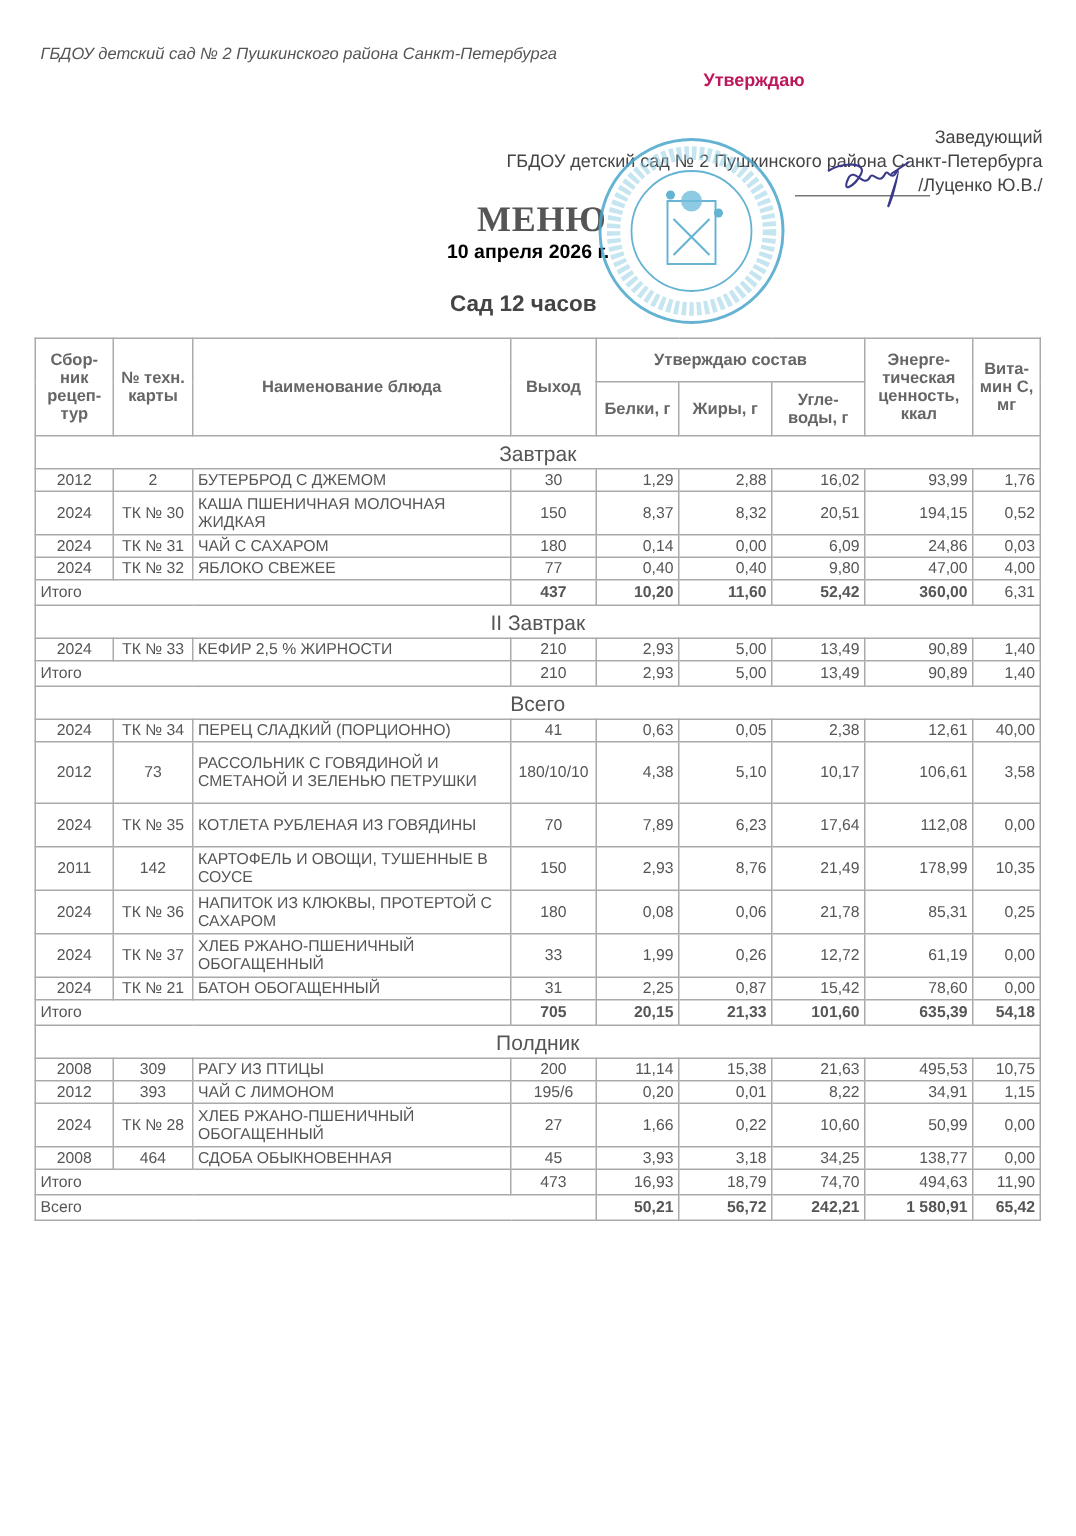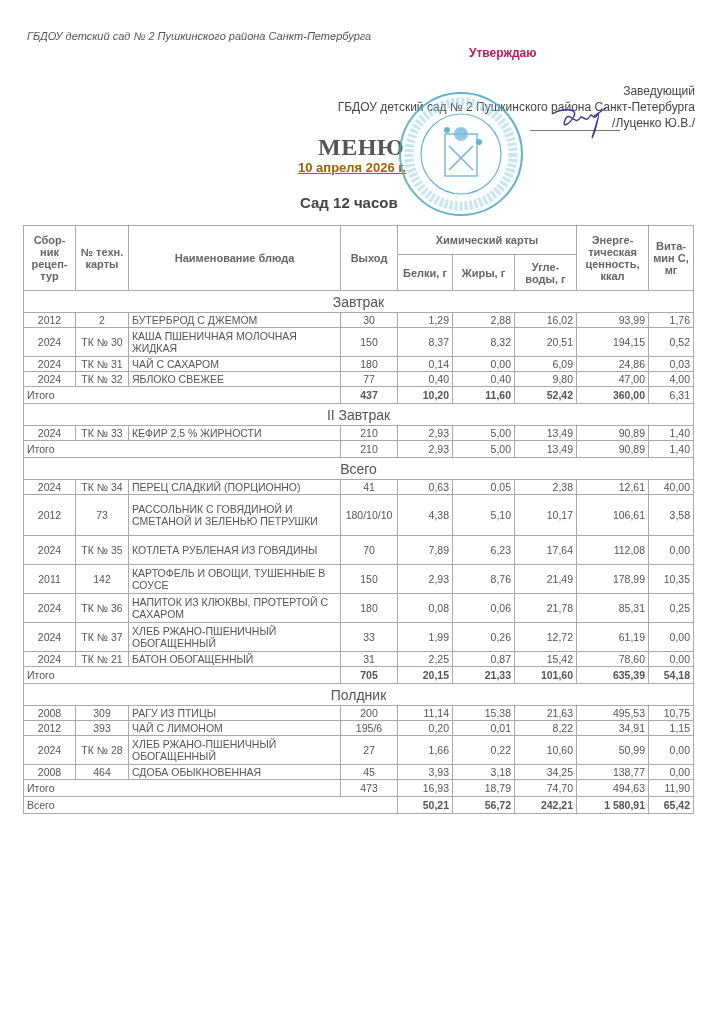--- a/index.html
+++ b/index.html
@@ -5,21 +5,21 @@
   html, body { margin:0; padding:0; }
   body { width:717px; height:1024px; background:#fff; position:relative; overflow:hidden; font-family:"Liberation Sans", sans-serif; color:#444; }
   .org-top { position:absolute; left:27px; top:30px; font-size:11px; font-style:italic; color:#555; }
   .approve { position:absolute; left:469px; top:46px; font-size:12px; font-weight:bold; color:#be185d; }
   .head-title { position:absolute; right:22px; top:84px; font-size:12px; color:#444; text-align:center; }
   .head-org { position:absolute; right:22px; top:100px; font-size:12px; color:#444; text-align:right; }
   .head-name { position:absolute; right:22px; top:116px; font-size:12px; color:#444; text-align:left; }
   .sign-line { position:absolute; left:530px; top:130px; width:90px; border-top:1px solid #777; }
   .signature { position:absolute; left:548px; top:104px; width:62px; height:36px; }
   .menu-title { position:absolute; left:318px; top:134px; font-family:"Liberation Serif", serif; font-size:24px; font-weight:bold; color:#555; letter-spacing:0.5px; }
-  .menu-date { position:absolute; left:298px; top:160px; font-size:13px; font-weight:bold; color:#a16207;text-decoration:underline; }
+  .menu-date { position:absolute; left:298px; top:160px; font-size:13px; font-weight:bold; color:#000000; }
   .menu-sub { position:absolute; left:300px; top:194px; font-size:15px; font-weight:bold; color:#444; }
   .stamp { position:absolute; left:397px; top:90px; width:128px; height:128px; pointer-events:none; opacity:0.85; }
   table.menu { position:absolute; left:23px; top:225px; width:671px; border-collapse:collapse; table-layout:fixed; font-size:10.5px; }
   table.menu td, table.menu th { border:1px solid #aaa; padding:0 3px; color:#555; font-weight:normal; line-height:12px; }
   table.menu th { font-weight:bold; text-align:center; color:#666; font-size:11px; }
   .c { text-align:center; }
   .r { text-align:right; }
   .l { text-align:left; }
   .sec td { text-align:center; font-weight:bold; font-size:14px; color:#555; height:21px; }
   tr.row td { height:14px; }
@@ -67,21 +67,21 @@
       <col style="width:62px">
       <col style="width:72px">
       <col style="width:45px">
   </colgroup>
   <thead>
     <tr style="height:29px">
       <th rowspan="2">Сбор-ник рецеп-тур</th>
       <th rowspan="2">№ техн. карты</th>
       <th rowspan="2">Наименование блюда</th>
       <th rowspan="2">Выход</th>
-      <th colspan="3">Химический карты</th>
+      <th colspan="3">Утверждаю состав</th>
       <th rowspan="2">Энерге-тическая ценность, ккал</th>
       <th rowspan="2">Вита-мин С, мг</th>
     </tr>
     <tr style="height:36px">
       <th>Белки, г</th>
       <th>Жиры, г</th>
       <th>Угле-воды, г</th>
     </tr>
   </thead>
   <tbody>

